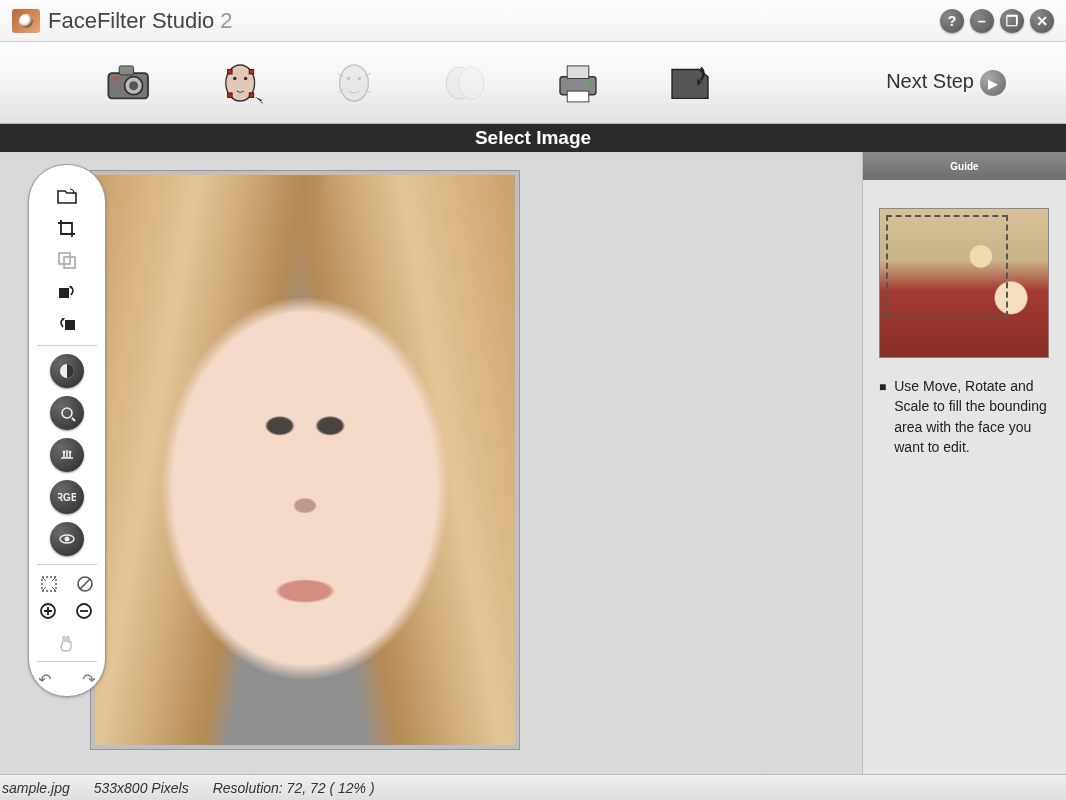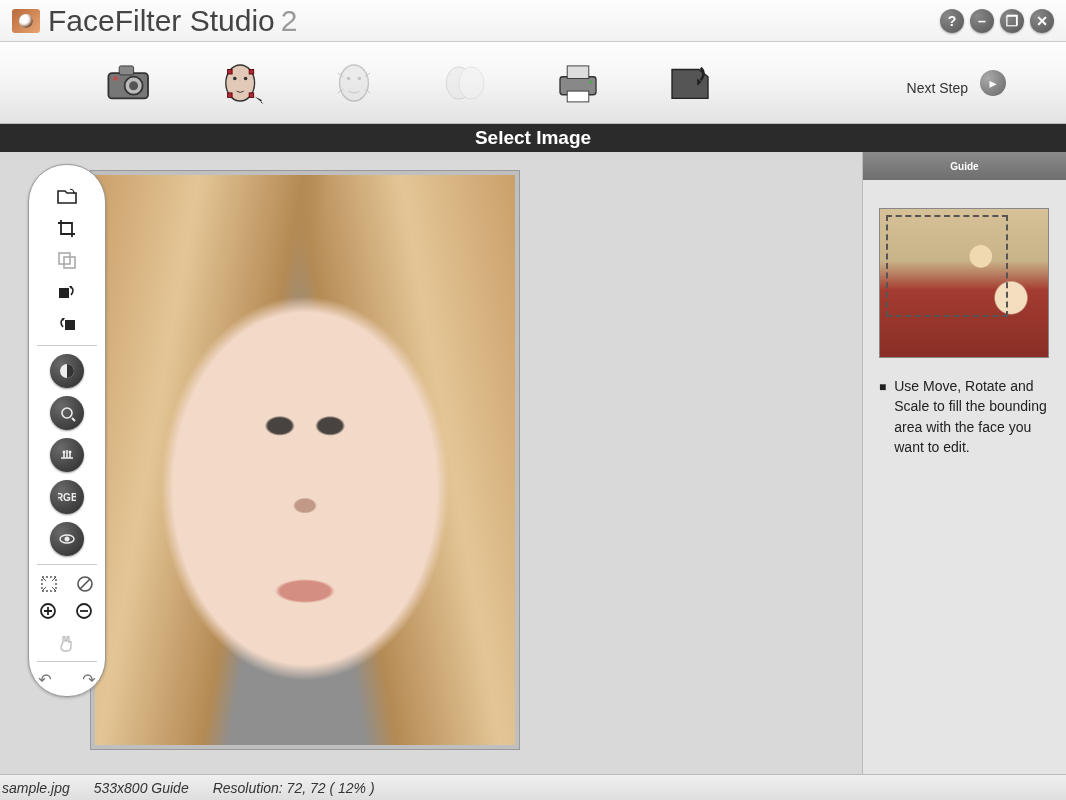--- a/index.html
+++ b/index.html
@@ -27,21 +27,21 @@
   margin-right: 8px;
   display: flex; align-items: center; justify-content: center;
   background: linear-gradient(135deg,#b86a3a,#e9a472);
   border-radius: 3px;
   position: relative;
 }
 .logo::after{
   content:''; position:absolute; width:14px; height:14px; background:#fff; border-radius:50%;
   box-shadow: inset -2px -2px 3px #7a4a2a;
 }
-.app-title { font-size: 30px; font-weight: 500; color: #444; display:flex; align-items:baseline; gap:6px;}
+.app-title { font-size: 22px; font-weight: 500; color: #444; display:flex; align-items:baseline; gap:6px;}
 .app-title .ver{ color:#9a9a9a; font-weight:400;}
 .titlebar-spacer { flex: 1; }
 .win-btns { display:flex; gap:6px; }
 .win-btn {
   width: 24px; height: 24px; border-radius: 50%;
   background: radial-gradient(circle at 30% 30%, #888, #555);
   color:#fff; display:flex; align-items:center; justify-content:center;
   font-size:14px; font-weight:bold; cursor:pointer;
   box-shadow: 0 1px 2px rgba(0,0,0,.3);
 }
@@ -55,21 +55,21 @@
   align-items: center;
   padding: 0 60px 0 100px;
 }
 .step-icons { display:flex; gap:52px; align-items:center; flex:1;}
 .step {
   width: 60px; height: 56px;
   display:flex; align-items:center; justify-content:center;
   filter: grayscale(0.2);
 }
 .step svg { width:54px; height:50px; }
-.next-step { display:flex; align-items:flex-end; gap:12px; font-size:14px; color:#333; cursor:pointer;}
+.next-step { display:flex; align-items:flex-start; gap:6px; font-size:20px; color:#333; cursor:pointer;}
 .next-step .arrow-circle{
   width:26px; height:26px; border-radius:50%;
   background: radial-gradient(circle at 30% 30%, #aaa, #666);
   display:flex; align-items:center; justify-content:center; color:#fff;
 }
 
 
 .section-bar{
   height:28px; background:#2b2b2b; color:#fff;
   display:flex; align-items:center; justify-content:center;
@@ -365,19 +365,19 @@
       <div class="guide-text">
         <span class="bullet">■</span>
         <span>Use Move, Rotate and Scale to fill the bounding area with the face you want to edit.</span>
       </div>
     </div>
   </div>
 </div>
 
 <div class="status">
   <span>sample.jpg</span>
-  <span>533x800 Guide</span>
+  <span>533x800 Pixels</span>
   <span>
     <span>Resolution:</span>
     <span>72, 72</span>
     <span>( 12% )</span>
   </span>
 </div>
 
 </body></html>

